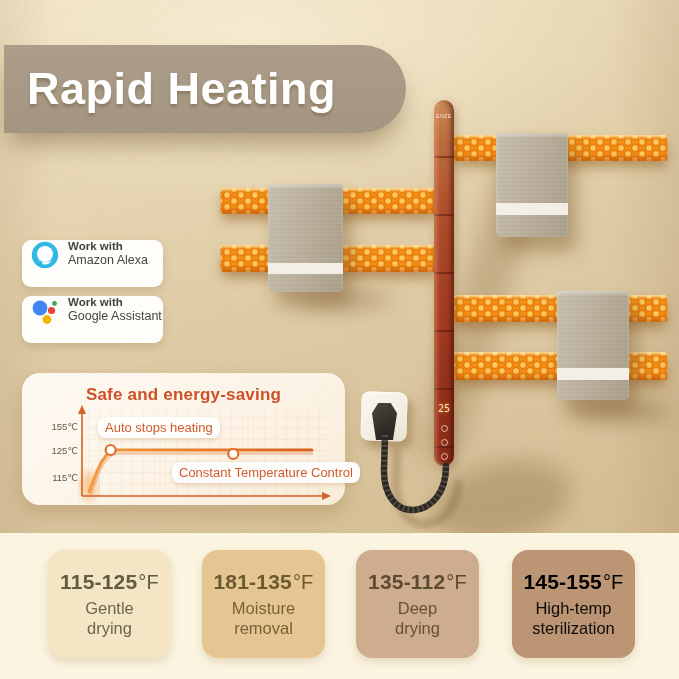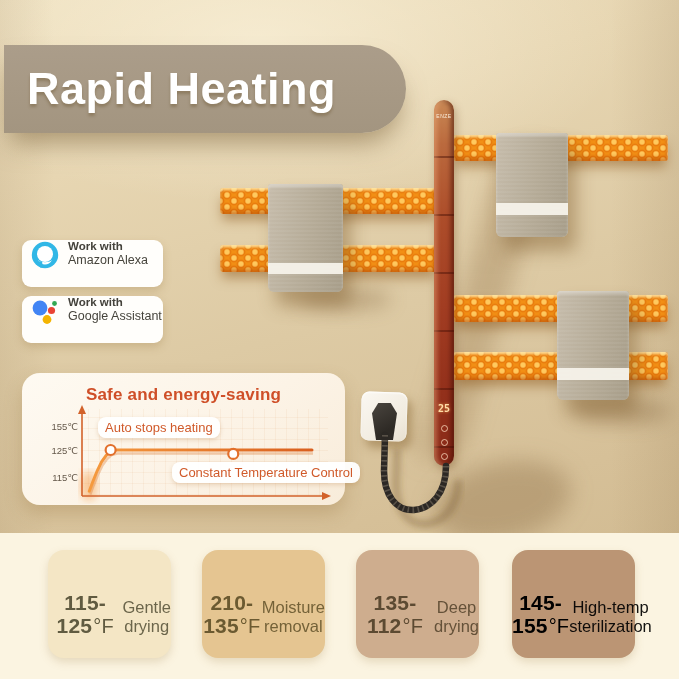--- a/index.html
+++ b/index.html
@@ -128,21 +128,21 @@
     background:
       repeating-linear-gradient(180deg, rgba(0,0,0,0) 0 56px, rgba(70,15,5,.45) 56px 58px),
       linear-gradient(180deg,#c98955 0%,#bb6a3e 12%,#ad4d2a 32%,#a23d22 56%,#93301b 80%,#892a18 100%);
     box-shadow:inset 3px 0 4px rgba(255,190,140,.40), inset -3px 0 5px rgba(55,8,0,.55),
       2px 4px 8px rgba(110,70,30,.35);
   }
   .pole-brand{position:absolute;top:13px;left:0;right:0;text-align:center;
     font-size:5px;letter-spacing:.5px;color:rgba(255,246,230,.92);}
   .pole-display{position:absolute;top:303px;left:0;right:0;text-align:center;
     font-family:"DejaVu Sans Mono","Liberation Mono",monospace;
-    font-size:10px;font-weight:bold;color:#ffdca8;text-shadow:0 0 3px rgba(255,180,90,.8);}
+    font-size:10px;font-weight:normal;color:#ffdca8;text-shadow:0 0 3px rgba(255,180,90,.8);}
   .pole-btn{width:5px;height:5px;border:1px solid rgba(255,226,196,.75);border-radius:50%;
     margin:7px auto 0;}
   .pole-btns{position:absolute;top:318px;left:0;right:0;}
 
   
   .outlet{
     position:absolute;left:361px;top:392px;width:46px;height:49px;z-index:4;
     background:linear-gradient(135deg,#fbf8f2 0%,#f1ebdf 70%,#e8e0d0 100%);
     border-radius:8px;transform:rotate(1.5deg);
     box-shadow:5px 7px 10px rgba(138,104,54,.50), inset 0 1px 2px #ffffff;
@@ -155,21 +155,21 @@
   .cable-svg{position:absolute;left:350px;top:425px;width:130px;height:110px;z-index:5;}
 
   
   .bottom-band{
     position:absolute;left:0;top:533px;width:679px;height:146px;z-index:2;
     background:#fbf4e1;
   }
   .temp-card{
     position:absolute;top:17px;width:123px;height:108px;border-radius:16px;
     box-shadow:0 4px 9px rgba(176,146,96,.28);
-    display:flex;flex-direction:row;align-items:center;justify-content:flex-start;
+    display:flex;flex-direction:column;align-items:center;justify-content:flex-start;
     padding-top:20px;box-sizing:border-box;text-align:center;
   }
   .card-0{left:48px;}
   .card-1{left:202px;}
   .card-2{left:356px;}
   .card-3{left:512px;}
   .temp-range{font-size:21px;font-weight:bold;line-height:1.1;letter-spacing:.2px;}
   .temp-range .unit{font-weight:400;font-size:20px;margin-left:1px;}
   .temp-label{margin-top:6px;font-size:16.5px;line-height:1.18;white-space:pre-line;opacity:.92;}
 </style>
@@ -291,21 +291,21 @@
     <div class="chart-note note-1">Constant Temperature Control</div>
   </div>
 
   <div class="bottom-band">
     <div class="temp-card card-0" style="background: rgb(244, 230, 197); color: rgb(96, 91, 65);">
       <div class="temp-range"><span>115-125</span><span class="unit">°F</span></div>
       <div class="temp-label">Gentle
 drying</div>
     </div>
     <div class="temp-card card-1" style="background: rgb(229, 197, 145); color: rgb(107, 90, 49);">
-      <div class="temp-range"><span>210-135</span><span class="unit">°F</span></div>
+      <div class="temp-range"><span>181-135</span><span class="unit">°F</span></div>
       <div class="temp-label">Moisture
 removal</div>
     </div>
     <div class="temp-card card-2" style="background: rgb(206, 173, 142); color: rgb(92, 74, 50);">
       <div class="temp-range"><span>135-112</span><span class="unit">°F</span></div>
       <div class="temp-label">Deep
 drying</div>
     </div>
     <div class="temp-card card-3" style="background: rgb(187, 149, 116); color: #000000;">
       <div class="temp-range"><span>145-155</span><span class="unit">°F</span></div>

